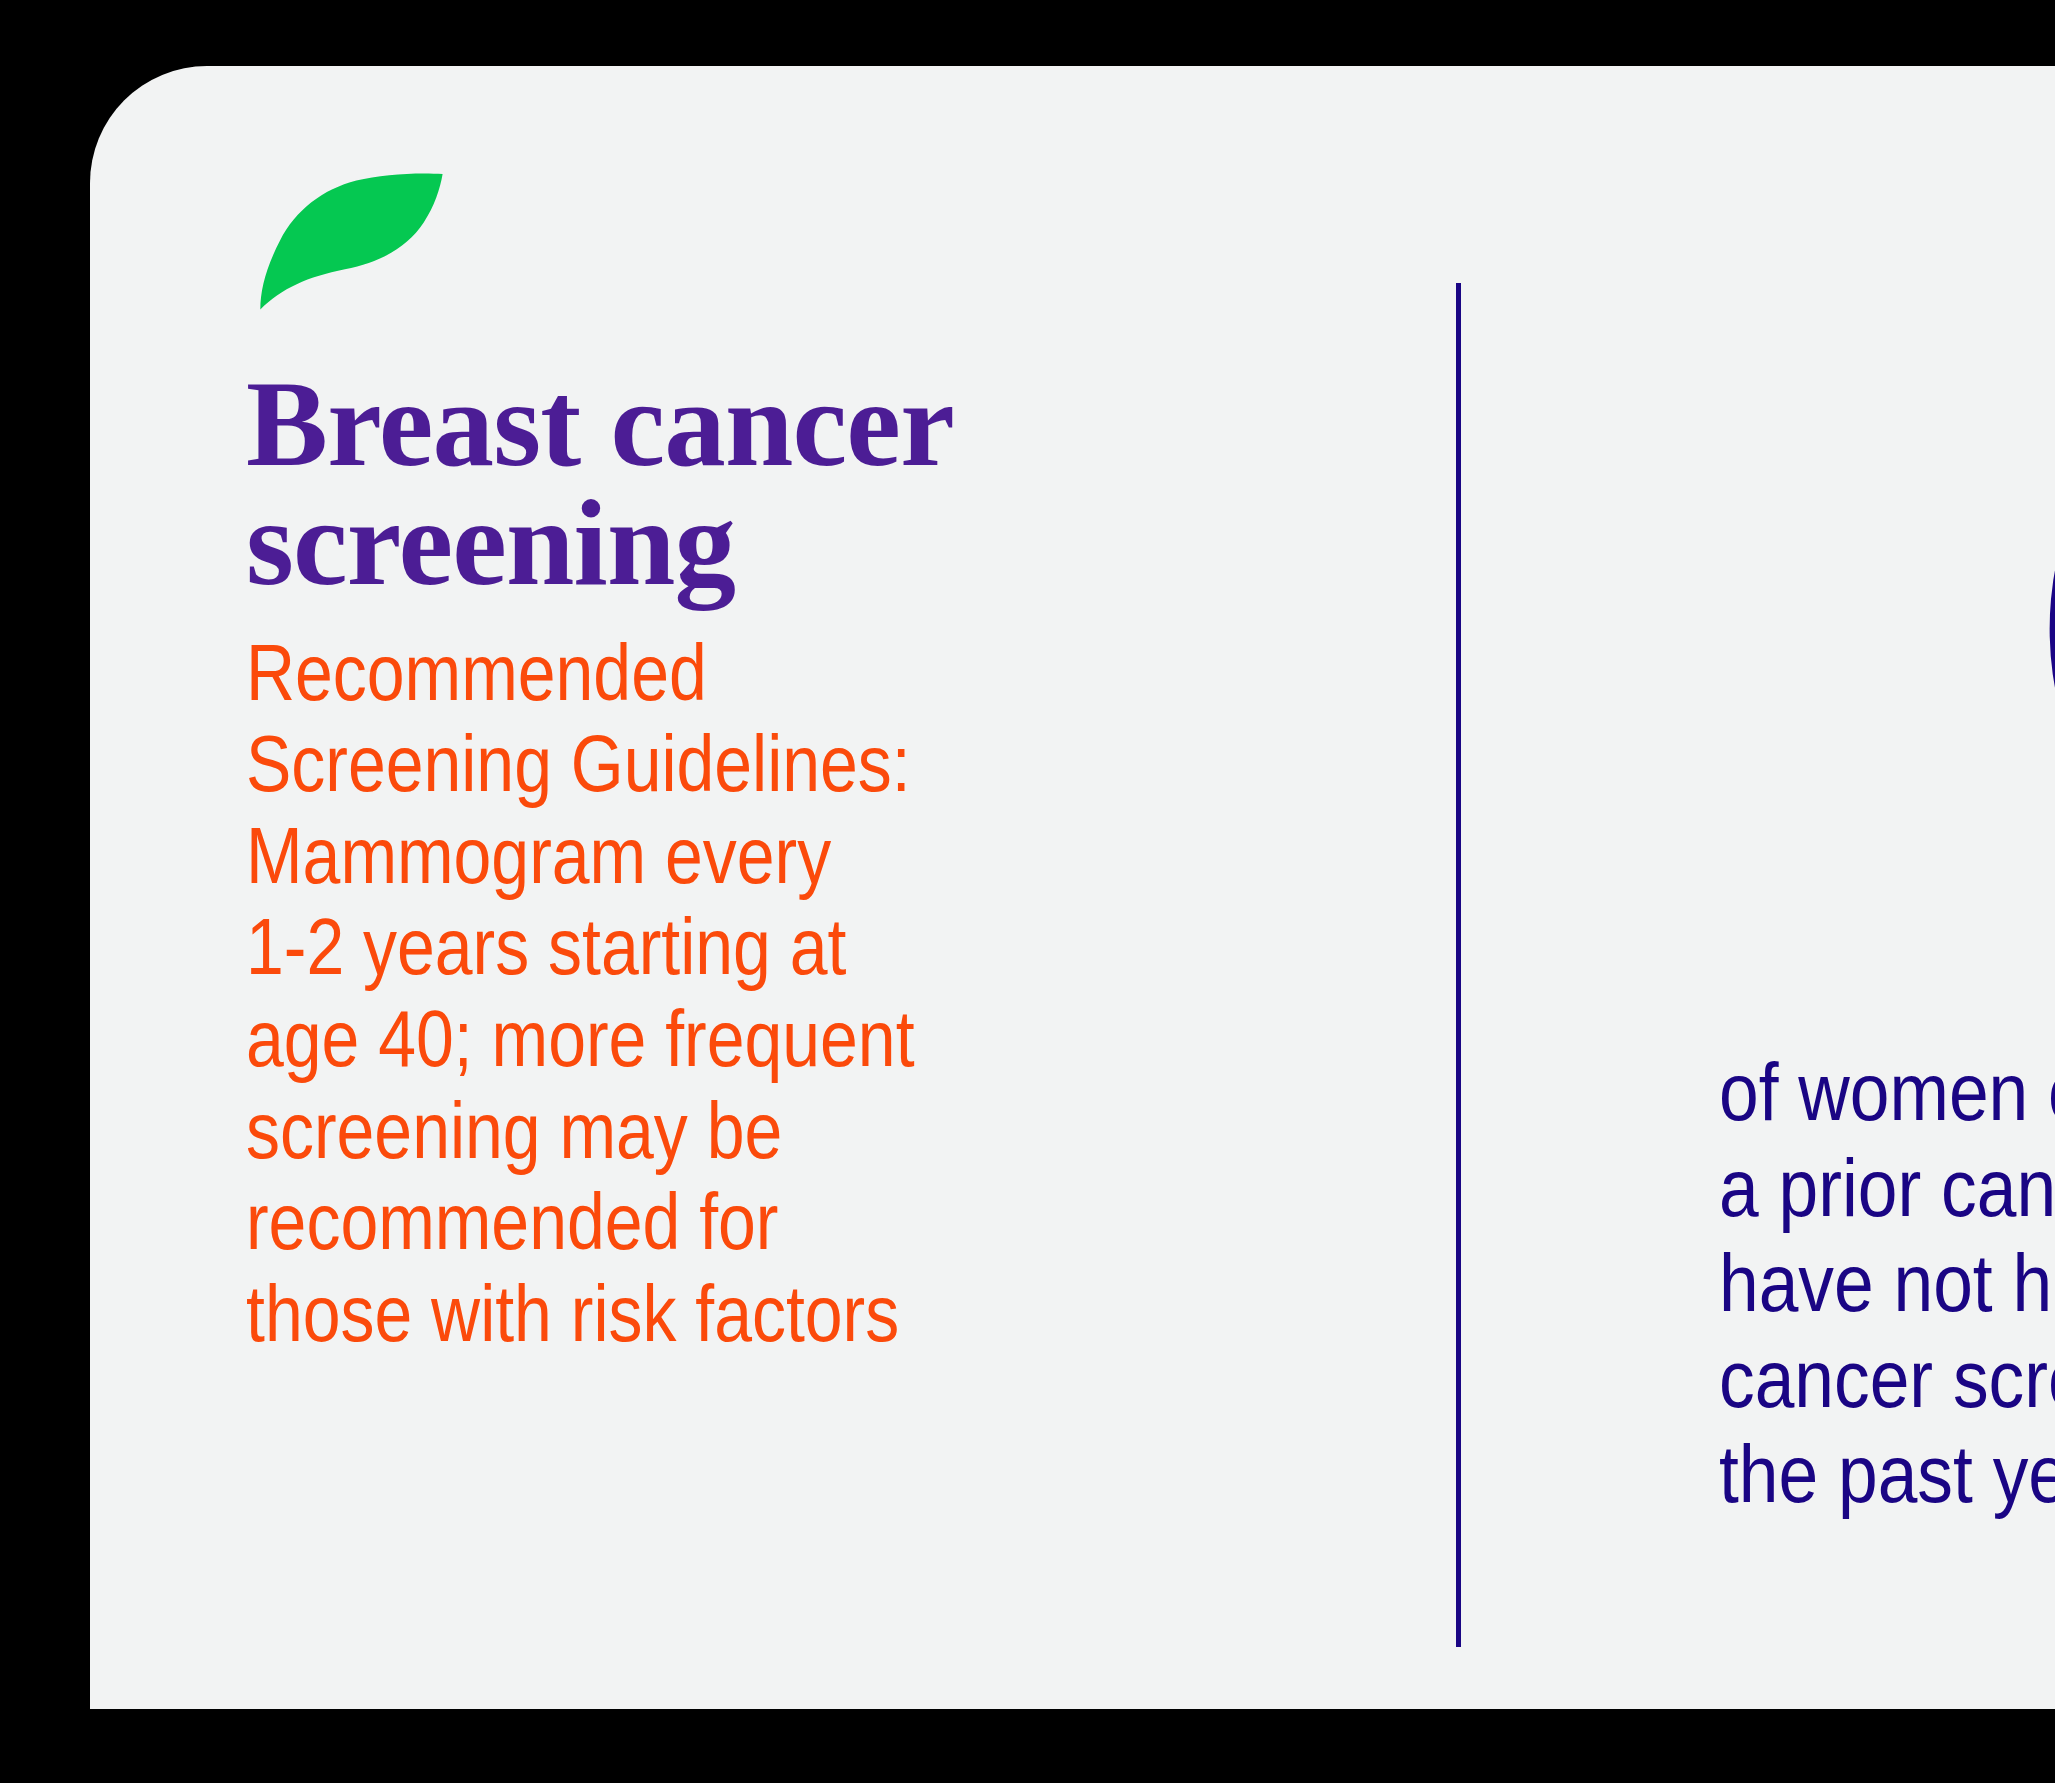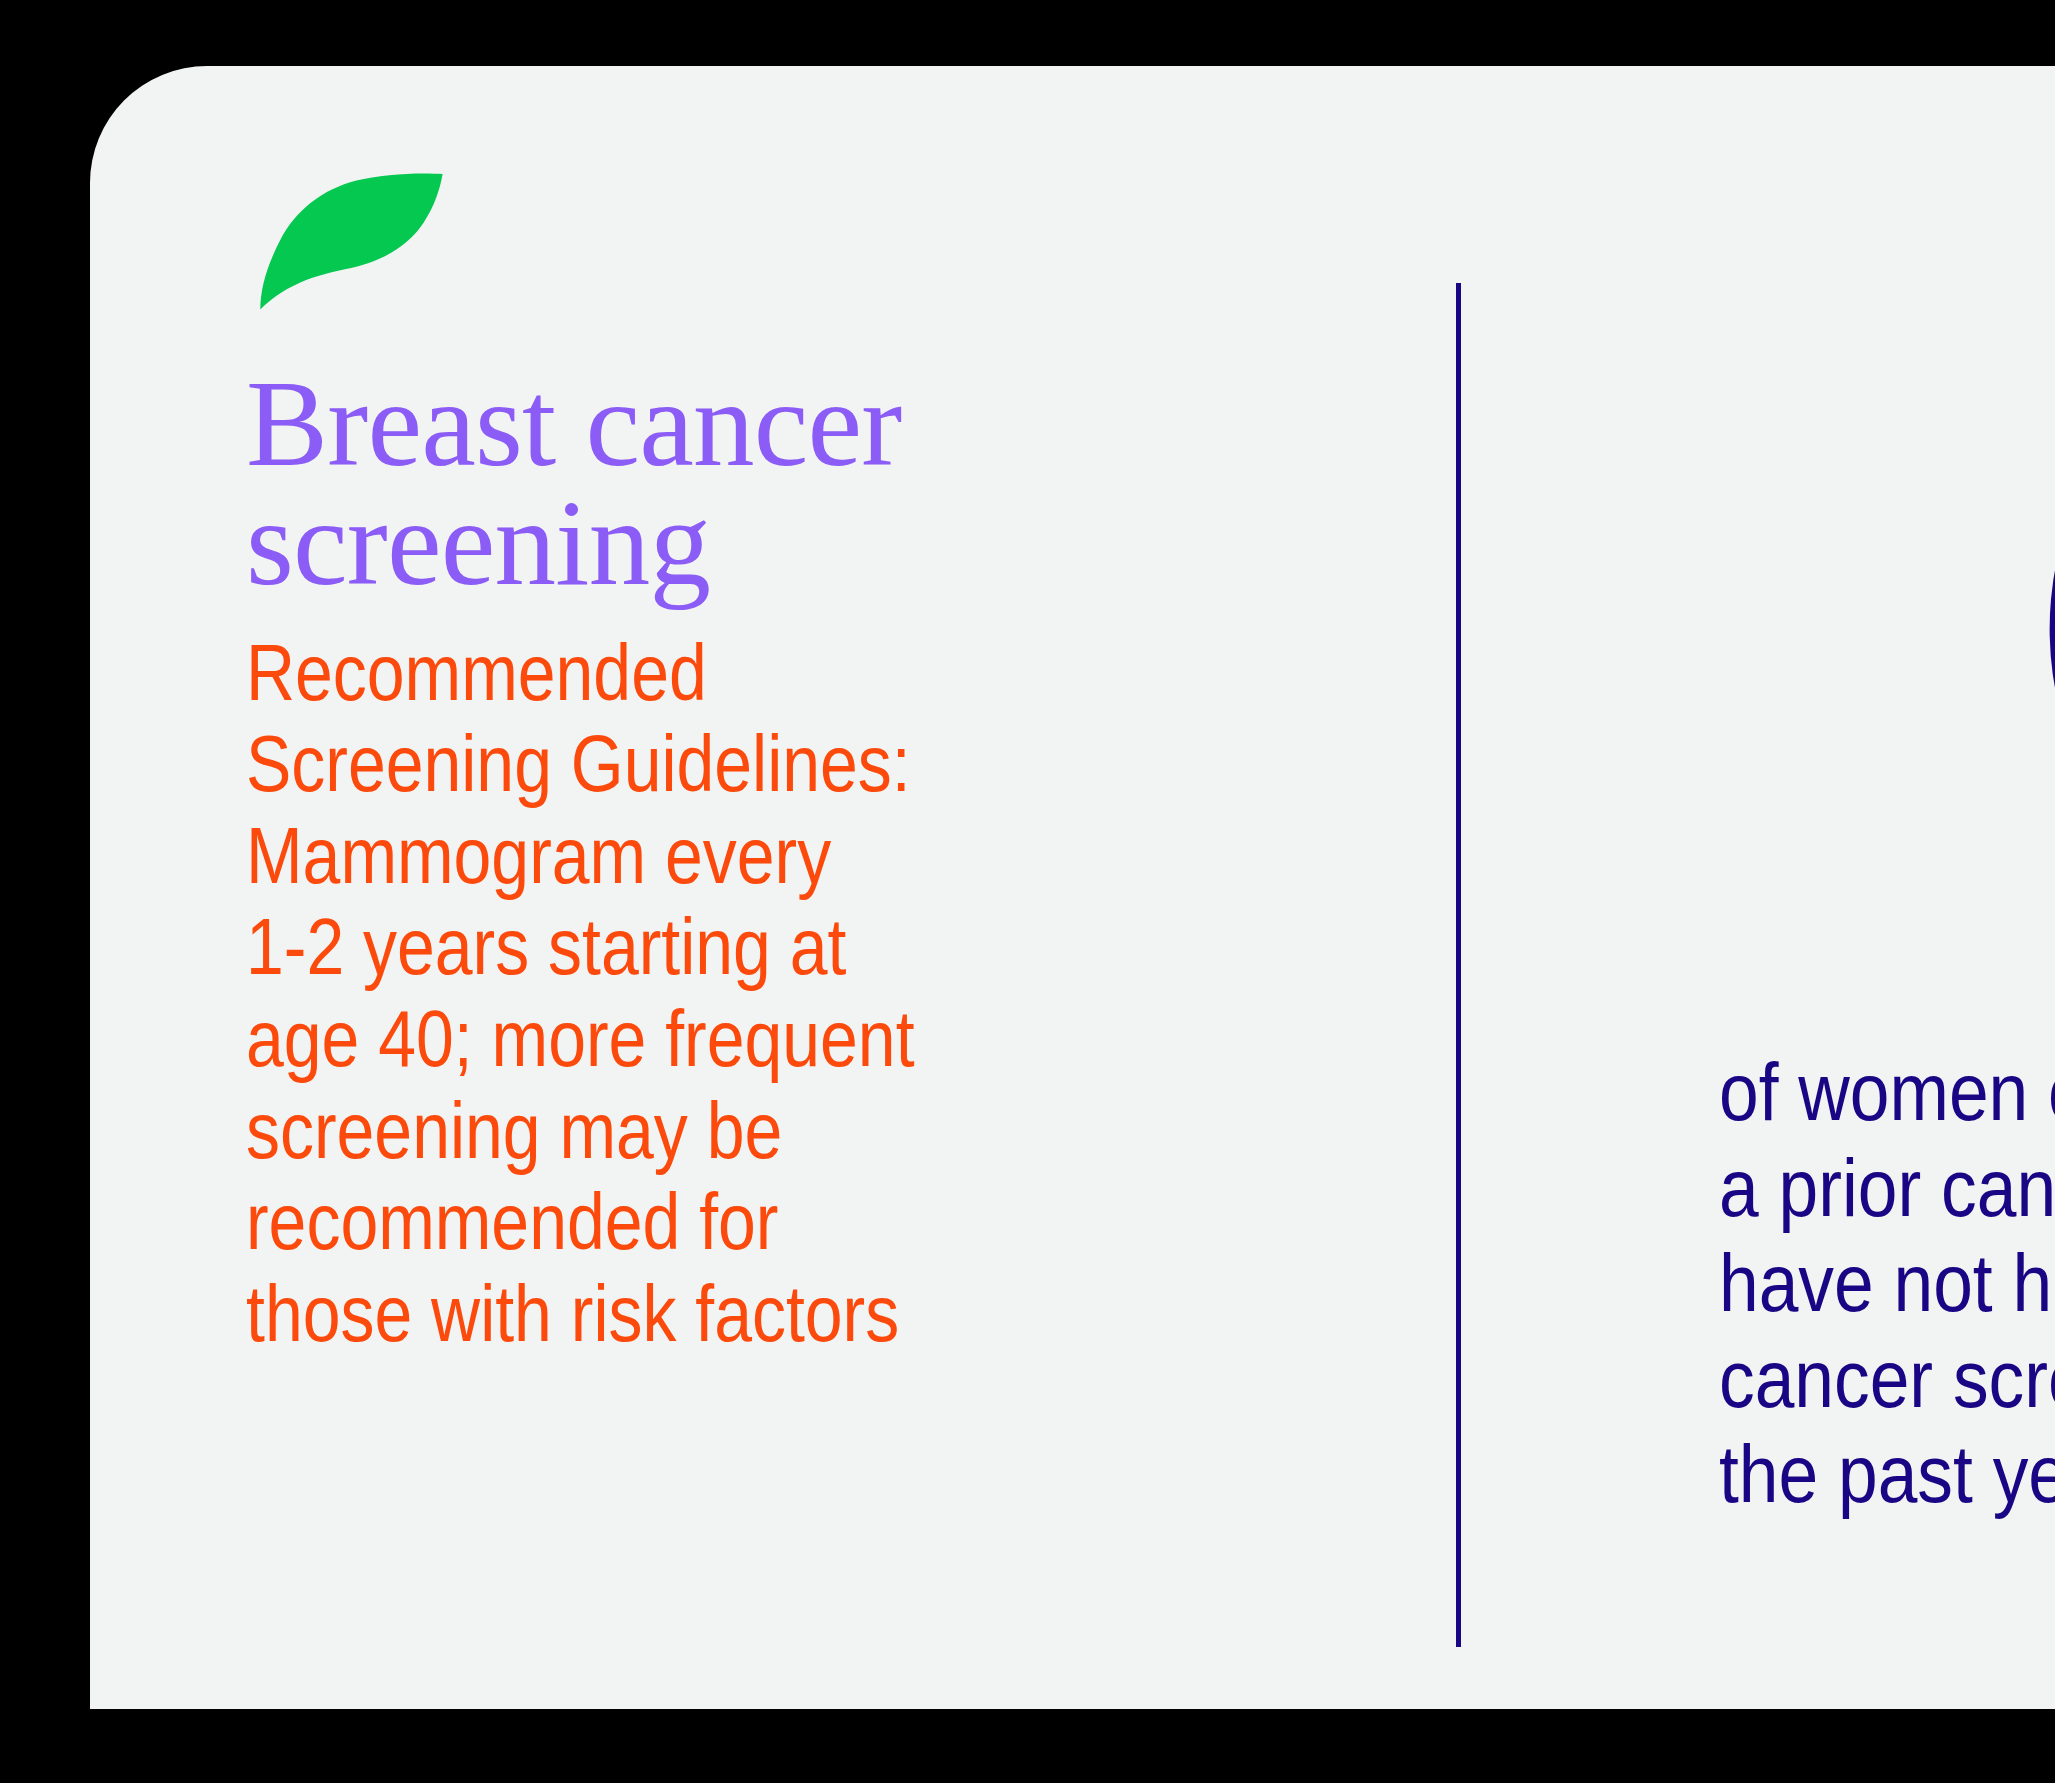--- a/index.html
+++ b/index.html
@@ -42,25 +42,25 @@
 
   #leaf-icon {
     width: 206px;
     height: 156px;
     display: block;
   }
 
   #title {
     margin: 43px 0 0 0;
     font-family: "Liberation Serif", "DejaVu Serif", serif;
-    font-weight: 400;
+    font-weight: 700;
     font-size: 123px;
     line-height: 0.97;
     letter-spacing: -0.8px;
-    color: #8b5cf6;
+    color: #4c1d95;
     white-space: pre-line;
   }
 
   #guidelines {
     margin: 24px 0 0 0;
     font-family: "Liberation Sans Narrow", "Liberation Sans", sans-serif;
     font-weight: 500;
     font-size: 79px;
     line-height: 1.16;
     color: #FB4A0B;

